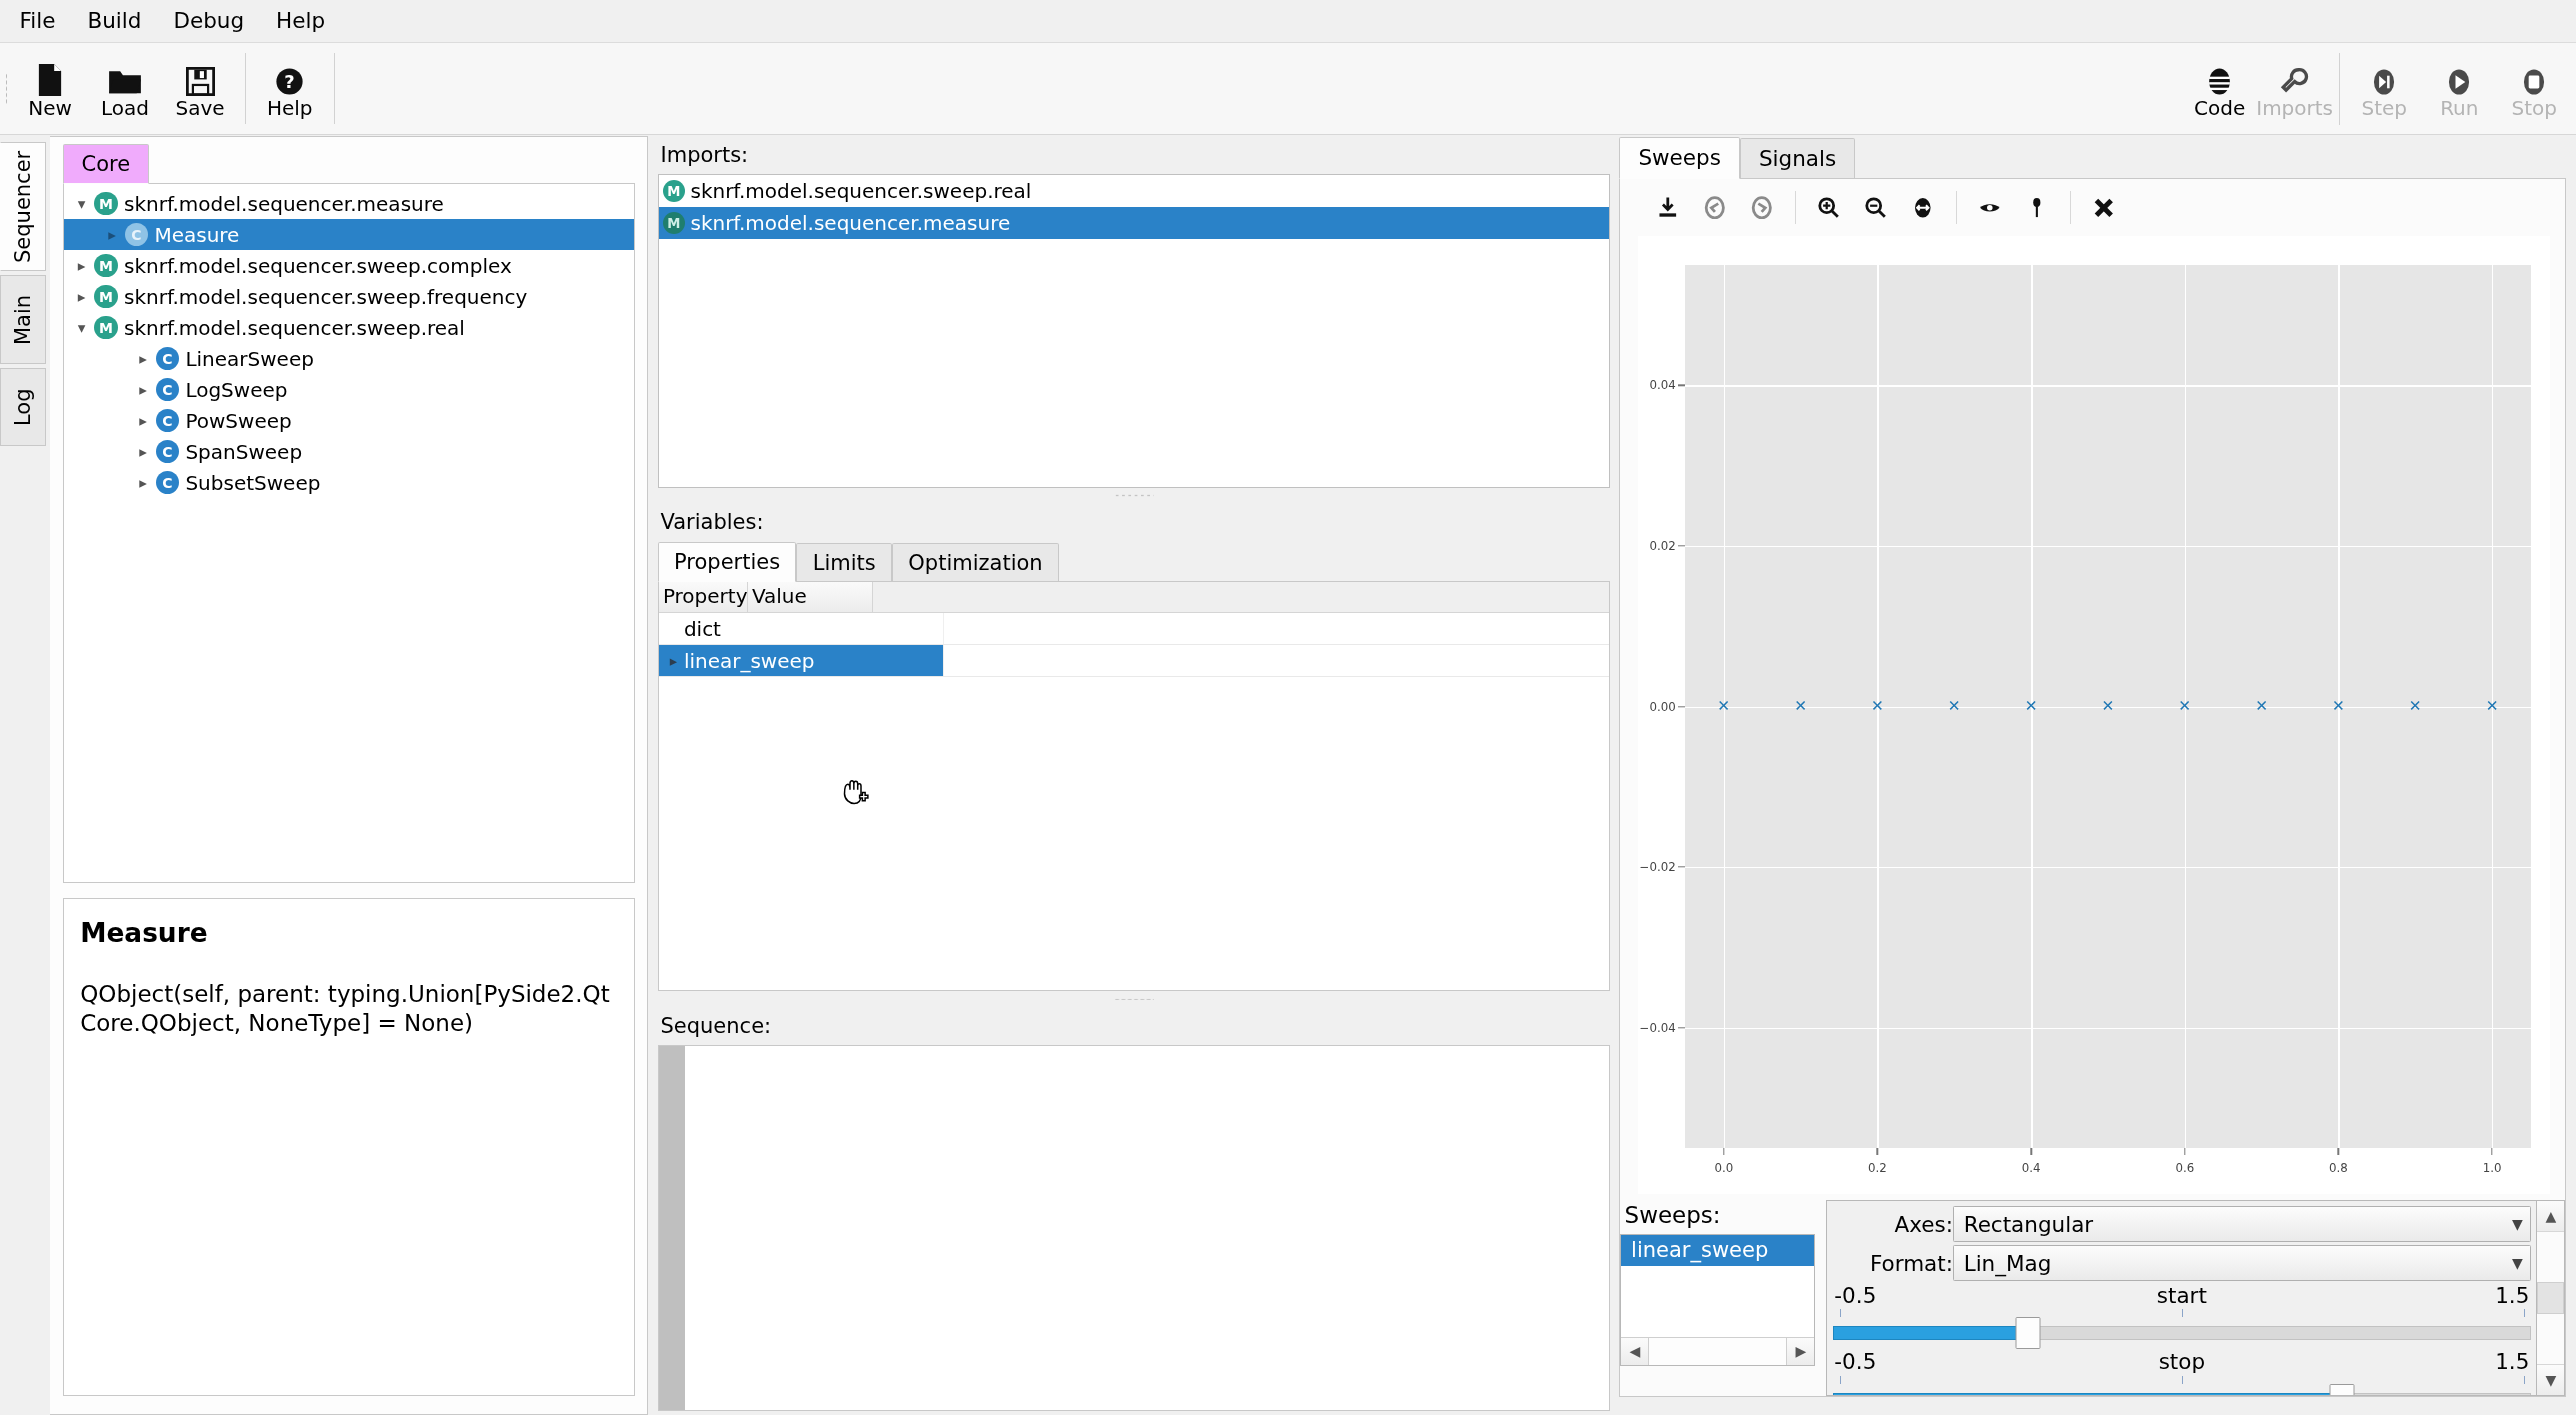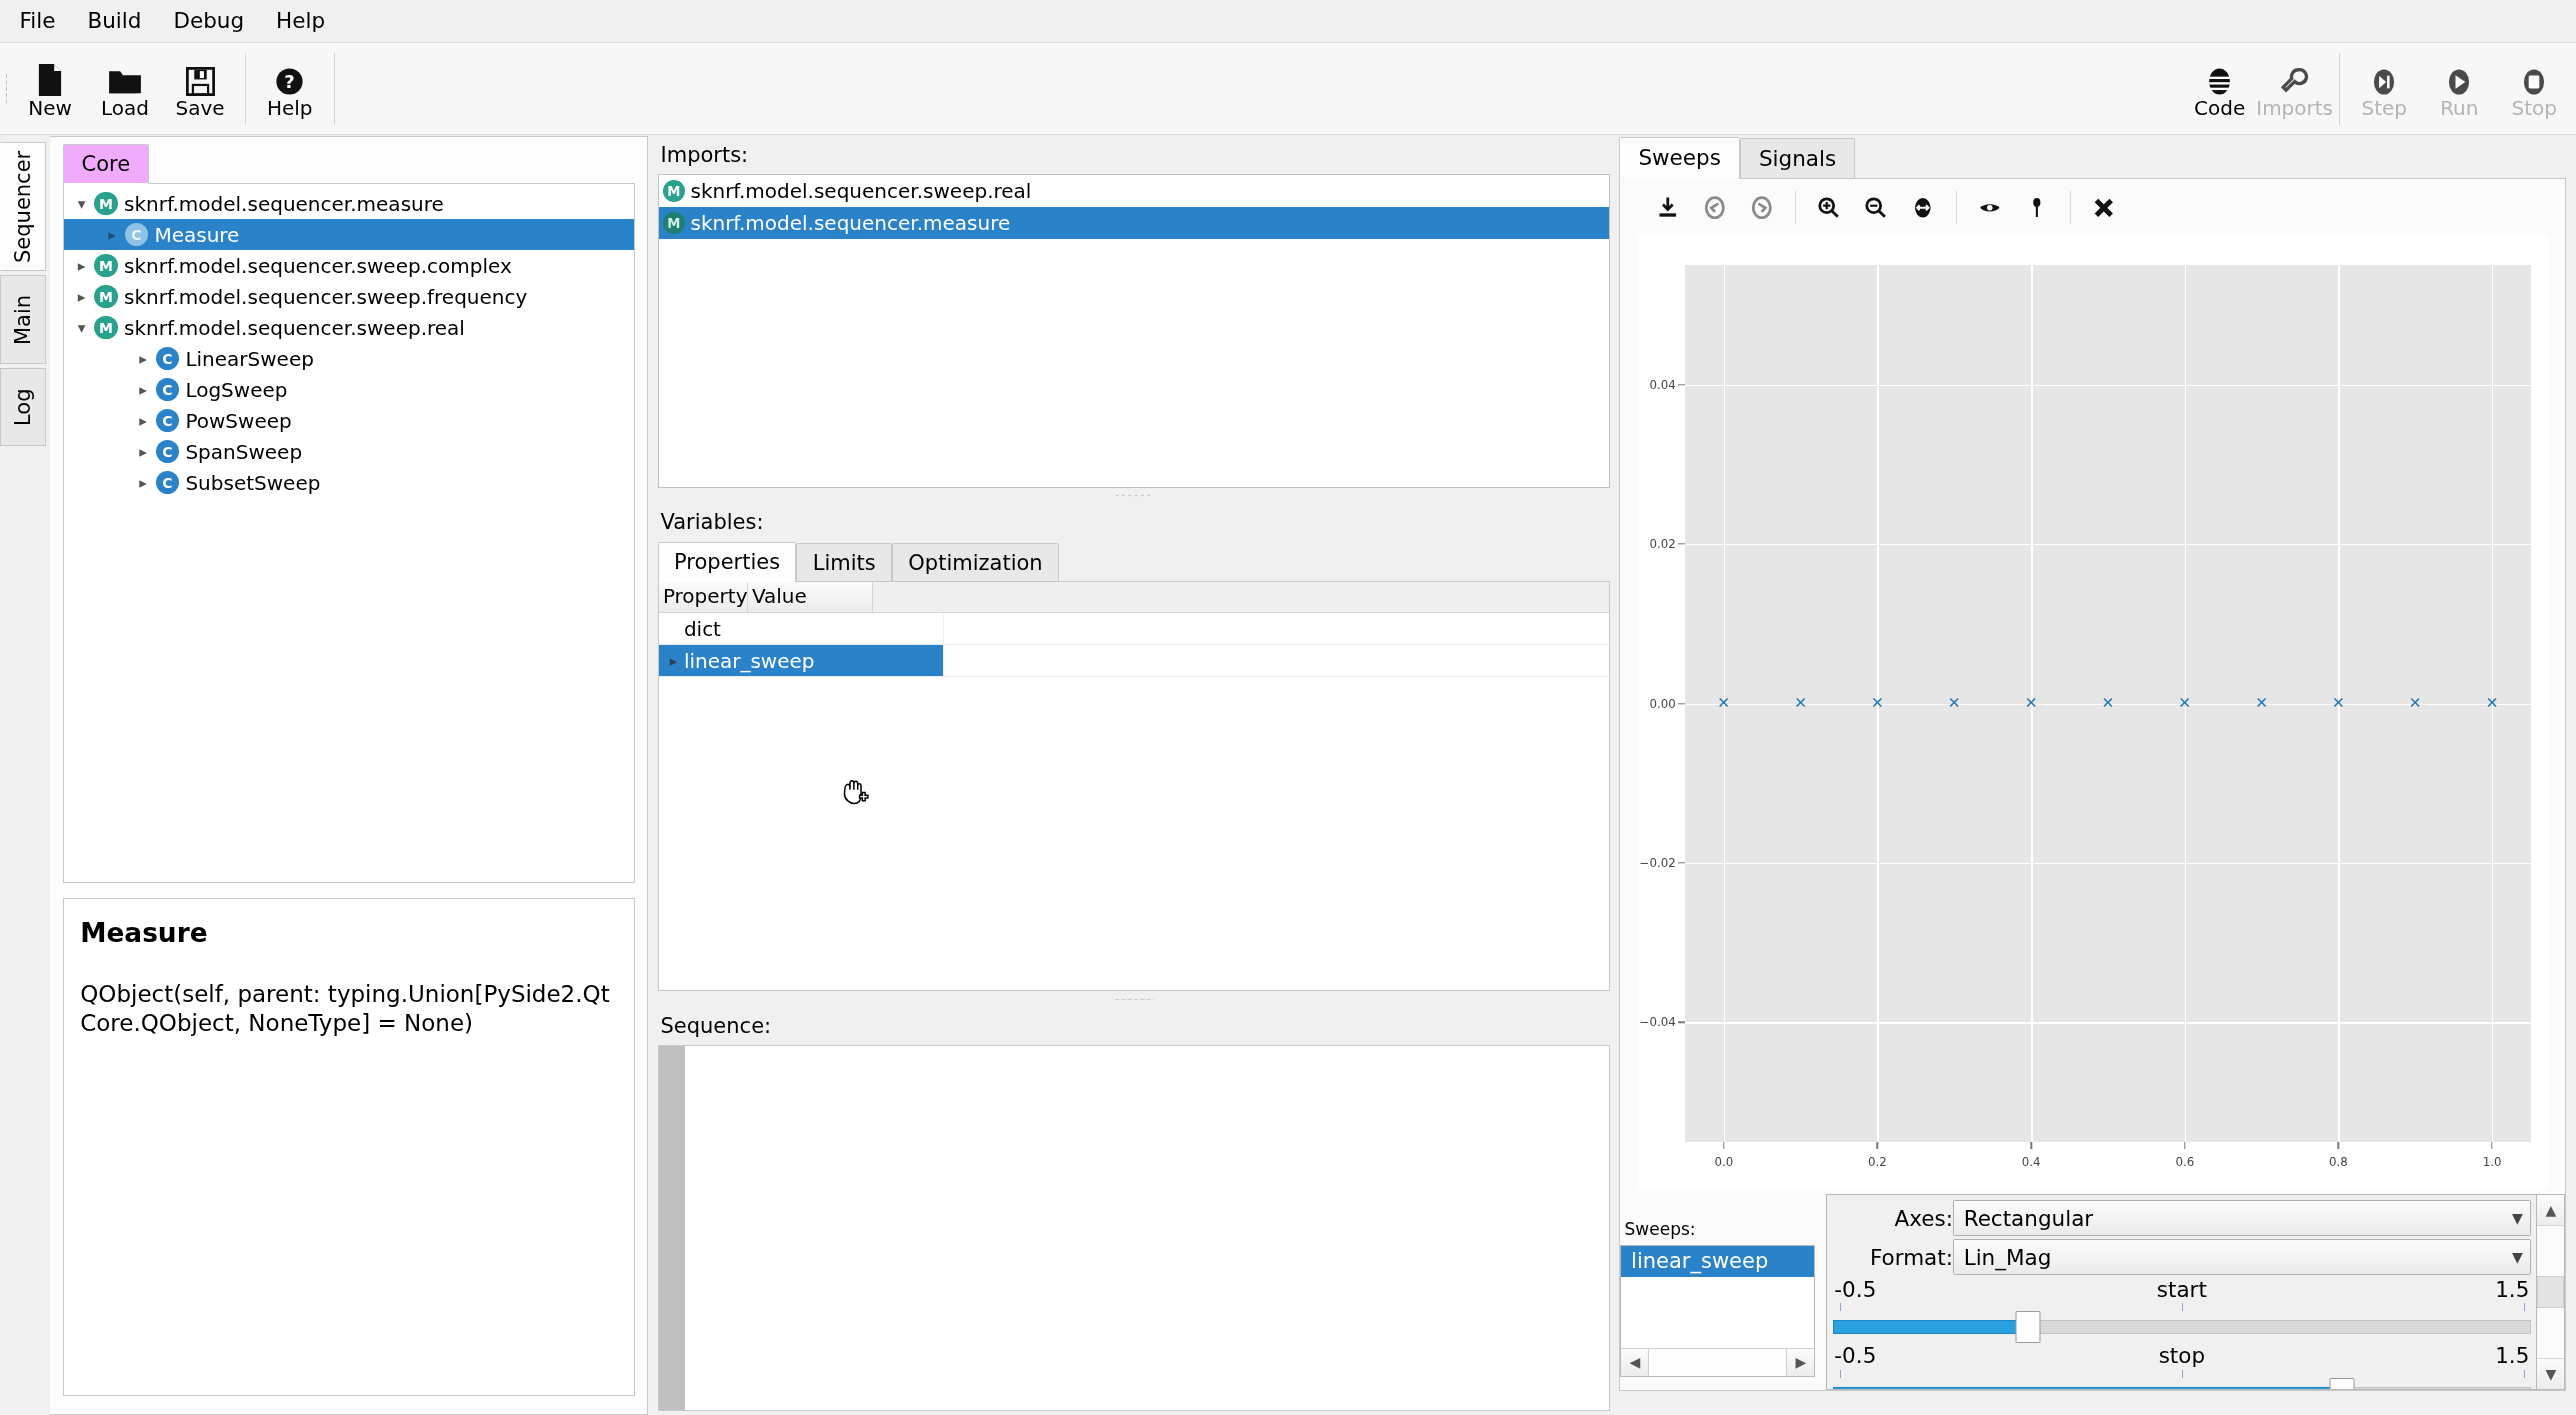--- a/index.html
+++ b/index.html
@@ -112,21 +112,21 @@
   .var-row .arr{ width:21px; text-align:center; font-size:14.6px; color:#2c3e50; }
 
   .seq-panel{ flex:1; border:0.7px solid #c8c8c8; background:#fff; display:flex; overflow:hidden; }
   .seq-rail{ width:26.4px; background:#bfbfbf; }
 
   
   .dnd-cursor{ position:absolute; left:839px; top:777px; width:33px; height:31px; }
 
   
   .right{ flex:1; margin-left:9.7px; margin-right:9.7px; display:flex; flex-direction:column;
-          padding-bottom:24px; }
+          padding-bottom:18px; }
   .rtabrow{ display:flex; align-items:flex-end; height:42px; }
   .rtab{ padding:7.6px 18px; font-size:21.5px; border:0.7px solid #c8c8c8; border-bottom:none;
          background:#e8e8e8; border-radius:2.1px 2.1px 0 0; cursor:default; margin-bottom:-0.7px; }
   .rtab.active{ background:#fdfdfd; border-bottom:0.7px solid #fdfdfd; z-index:2; }
   .rpane{ flex:1; border:0.7px solid #c8c8c8; background:#fbfbfb;
           display:flex; flex-direction:column; overflow:hidden; }
   .plot-toolbar{ height:57px; display:flex; align-items:center; padding-left:23.6px; gap:0; }
   .pt-btn{ width:47px; height:47px; display:flex; align-items:center; justify-content:center; cursor:default; }
   .pt-sep{ width:0.7px; height:33px; background:#d8d8d8; margin:0 9.7px; }
 
@@ -139,21 +139,21 @@
   .ytickmark{ position:absolute; right:100%; width:7px; height:1.4px; background:#777; transform:translateY(-50%); }
   .xtick{ position:absolute; top:calc(100% + 12.5px); transform:translateX(-50%);
           font-size:11.8px; color:#444; white-space:nowrap; }
   .xtickmark{ position:absolute; top:100%; width:1.4px; height:7px; background:#777; transform:translateX(-50%); }
   .pt-marker{ position:absolute; transform:translate(-50%,-50%); color:#1f77b4;
               font-size:15.3px; line-height:1; font-weight:bold; }
 
   
   .sweeps-bar{ height:202px; display:flex; padding:5.6px 0 0 0; }
   .sw-left{ width:195px; }
-  .sw-left .lbl{ font-size:17px; padding:2.8px 0 5.6px 4.2px;margin-top:23px; }
+  .sw-left .lbl{ font-size:23px; padding:2.8px 0 5.6px 4.2px; }
   .sw-list{ height:132px; border:0.7px solid #b8b8b8; background:#fff;
             display:flex; flex-direction:column; }
   .sw-item{ height:31px; background:#2a82c8; color:#fff; font-size:21px;
             padding-left:9.7px; display:flex; align-items:center; overflow:hidden; white-space:nowrap; }
   .sw-hscroll{ margin-top:auto; height:28px; border-top:0.7px solid #cfcfcf;
                display:flex; align-items:center; background:#f2f2f2; }
   .sw-hsb{ width:28px; height:26.4px; display:flex; align-items:center; justify-content:center;
            background:linear-gradient(#fbfbfb,#ececec); border-right:0.7px solid #cfcfcf; font-size:14px; color:#555;}
   .sw-hsb.r{ border-right:none; border-left:0.7px solid #cfcfcf; margin-left:auto; }
   .sw-htrack{ flex:1; height:26.4px; background:#fdfdfd; }

